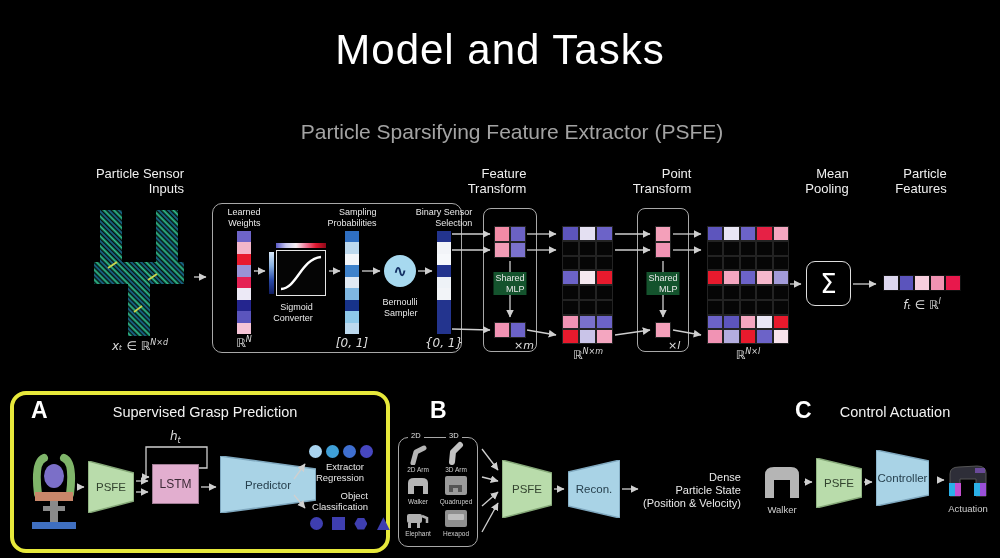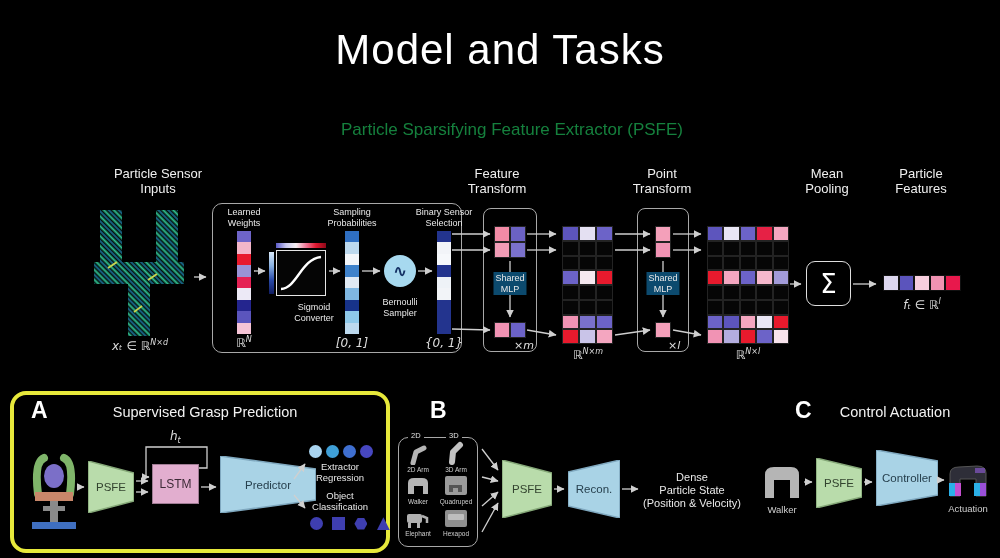--- a/index.html
+++ b/index.html
@@ -1,43 +1,43 @@
 <!DOCTYPE html>
 <html><head>
 <meta charset="utf-8">
 <style>
 *{margin:0;padding:0;box-sizing:border-box}
 html,body{background:#000}
 body{font-family:"Liberation Sans",sans-serif}
 #stage{position:relative;width:1000px;height:558px;background:#000;overflow:hidden}
 .abs{position:absolute}
-.cxx{transform:translateX(-50%);text-align:center}
+.cxx{transform:translateX(-50%);text-align:right}
 .title{font-size:42px;letter-spacing:1px;color:#fff;white-space:nowrap}
-.h1{font-size:17px;color:#15803d;white-space:nowrap}
+.h1{font-size:21px;color:#a3a3a3;white-space:nowrap}
 .hdr{font-size:13px;line-height:15px;color:#f0f0f0;white-space:pre-line}
 .small{font-size:9.5px;line-height:11px;color:#e9e9e9;white-space:pre-line}
 .tiny{font-size:9px;line-height:10.5px;color:#e9e9e9;white-space:pre-line}
 .math{font-family:"DejaVu Sans",sans-serif;font-style:italic;color:#dedede;font-size:12px;white-space:nowrap}
 .math sup{font-size:8px}
 .math sub{font-size:8px}
 .rbox{border:1.5px solid #a8a8a8;border-radius:10px}
 .vcol{display:flex;flex-direction:column;width:14px;height:103px}
 .vcol .cell{flex:1}
 .matrix{display:flex;flex-direction:column;background:#060606}
 .matrix .mrow{display:flex;flex:1}
 .matrix .cell{flex:1;background:#060606;border:0.5px solid #232323}
 .hrow{display:flex;height:16px}
 .hrow .cell{flex:1;border:0.5px solid #111}
 .dots{display:flex;gap:4px}
 .dots .cell{width:13px;height:13px;border-radius:50%}
 .trap{position:absolute}
 .trap svg{position:absolute;inset:0;width:100%;height:100%}
 .trap .tl{position:absolute;inset:0;display:flex;align-items:center;justify-content:center;font-size:11.5px}
 .tl.g{color:#33432f}.tl.b{color:#27404e}
-.mlp{background:#0c4a6e;padding:1px 2px;z-index:5}
+.mlp{background:#14532d;padding:1px 2px;z-index:5}
 .overlay{position:absolute;inset:0;z-index:3;pointer-events:none}
 .z4{z-index:4}
 .shape{display:inline-block;width:13px;height:13px;margin:0 2.5px;vertical-align:middle}
 .sh-circle{border-radius:50%}
 .sh-hex{clip-path:polygon(25% 5%,75% 5%,100% 50%,75% 95%,25% 95%,0 50%)}
 .sh-tri{clip-path:polygon(50% 0,100% 100%,0 100%)}
 .panelA{border:4px solid #e7e93b;border-radius:16px}
 .letter{font-size:23px;font-weight:bold;color:#fff}
 .ptitle{font-size:14.5px;color:#f2f2f2;white-space:nowrap}
 .rlabel{font-size:6.5px;color:#cfcfcf;text-align:center;white-space:nowrap}
@@ -98,21 +98,21 @@
 
       <line x1="804" y1="482" x2="812" y2="482" marker-end="url(#arr)"></line>
       <line x1="864" y1="482" x2="872" y2="482" marker-end="url(#arr)"></line>
       <line x1="938" y1="480" x2="944" y2="480" marker-end="url(#arr)"></line>
     </g>
   </svg>
 
   <div class="abs cxx title" style="left:500px;top:26px">Model and Tasks</div>
   <div class="abs cxx h1" style="left:512px;top:120px">Particle Sparsifying Feature Extractor (PSFE)</div>
 
-  <div class="abs cxx hdr" style="left:158px;top:166px">Particle Sensor
+  <div class="abs cxx hdr" style="left:140px;top:166px">Particle Sensor
 Inputs</div>
   <div class="abs cxx hdr" style="left:497px;top:166px">Feature
 Transform</div>
   <div class="abs cxx hdr" style="left:662px;top:166px">Point
 Transform</div>
   <div class="abs cxx hdr" style="left:827px;top:166px">Mean
 Pooling</div>
   <div class="abs cxx hdr" style="left:921px;top:166px">Particle
 Features</div>
 
@@ -151,21 +151,21 @@
     </div>
   <div class="abs cxx math" style="left:244px;top:335px"><span>ℝ</span><sup>N</sup></div>
 
   <div class="abs" style="left:276px;top:243px;width:50px;height:5px;background:linear-gradient(90deg,#5a5ac8,#c8c8ee,#f6eef2,#f07898,#e01830,#8c0818)"></div>
   <div class="abs" style="left:269px;top:252px;width:5px;height:42px;background:linear-gradient(180deg,#d8e8f8,#88b0e0,#2a4aa8,#101c60)"></div>
   <div class="abs sigbox" style="left:276px;top:250px;width:50px;height:46px">
     <svg width="47" height="43">
         <path d="M4,38 C20,37 24,8 44,6" stroke="#fff" stroke-width="2.4" fill="none"></path>
       </svg>
   </div>
-  <div class="abs cxx tiny" style="left:314px;top:302px">Sigmoid
+  <div class="abs cxx tiny" style="left:293px;top:302px">Sigmoid
 Converter</div>
 
   <div class="abs cxx tiny" style="left:352px;top:207px">Sampling
 Probabilities</div>
   <div class="abs vcol" style="left:345px;top:231px">
       <div class="cell" style="background: rgb(47, 111, 194);"></div>
       <div class="cell" style="background: rgb(189, 217, 238);"></div>
       <div class="cell" style="background: rgb(243, 246, 250);"></div>
       <div class="cell" style="background: rgb(63, 130, 203);"></div>
       <div class="cell" style="background: rgb(224, 234, 244);"></div>
@@ -464,21 +464,21 @@
       <path d="M3,34 L3,11 Q3,3 12,3 L29,3 Q37,3 37,11 L37,34 L28,34 L28,16 L12,16 L12,34 Z" fill="#b5b5b5"></path>
     </svg>
   <div class="abs cxx rlabel" style="left:782px;top:504px;font-size:9.5px">Walker</div>
 
   <div class="trap" style="left:816px;top:458px;width:46px;height:50px">
     <svg viewBox="0 0 46 50" preserveAspectRatio="none">
         <polygon points="0,0 46,11 46,39 0,50" stroke-width="1.5" fill="#b9dcab" stroke="#85a878"></polygon>
       </svg>
     <span class="tl g">PSFE</span>
   </div>
-  <div class="trap" style="left:876px;top:450px;width:62px;height:56px">
+  <div class="trap" style="left:876px;top:450px;width:53px;height:56px">
     <svg viewBox="0 0 60 56" preserveAspectRatio="none">
         <polygon points="0,0 60,11 60,45 0,56" stroke-width="1.5" fill="#a9d3e6" stroke="#7fa8bf"></polygon>
       </svg>
     <span class="tl b">Controller</span>
   </div>
 
   <svg class="abs" style="left:947px;top:463px" width="42" height="35">
     <path d="M3,33 L3,11 Q3,4 12,4 L30,3 Q39,3 39,10 L39,33 L29,33 L29,16 L13,16 L13,33 Z" fill="#2e2e38" stroke="#555" stroke-width="1"></path>
     <rect x="28" y="5" width="10" height="5" fill="#6a4a9a"></rect>
     <rect x="2" y="20" width="6" height="13" fill="#2bb0e8"></rect>

